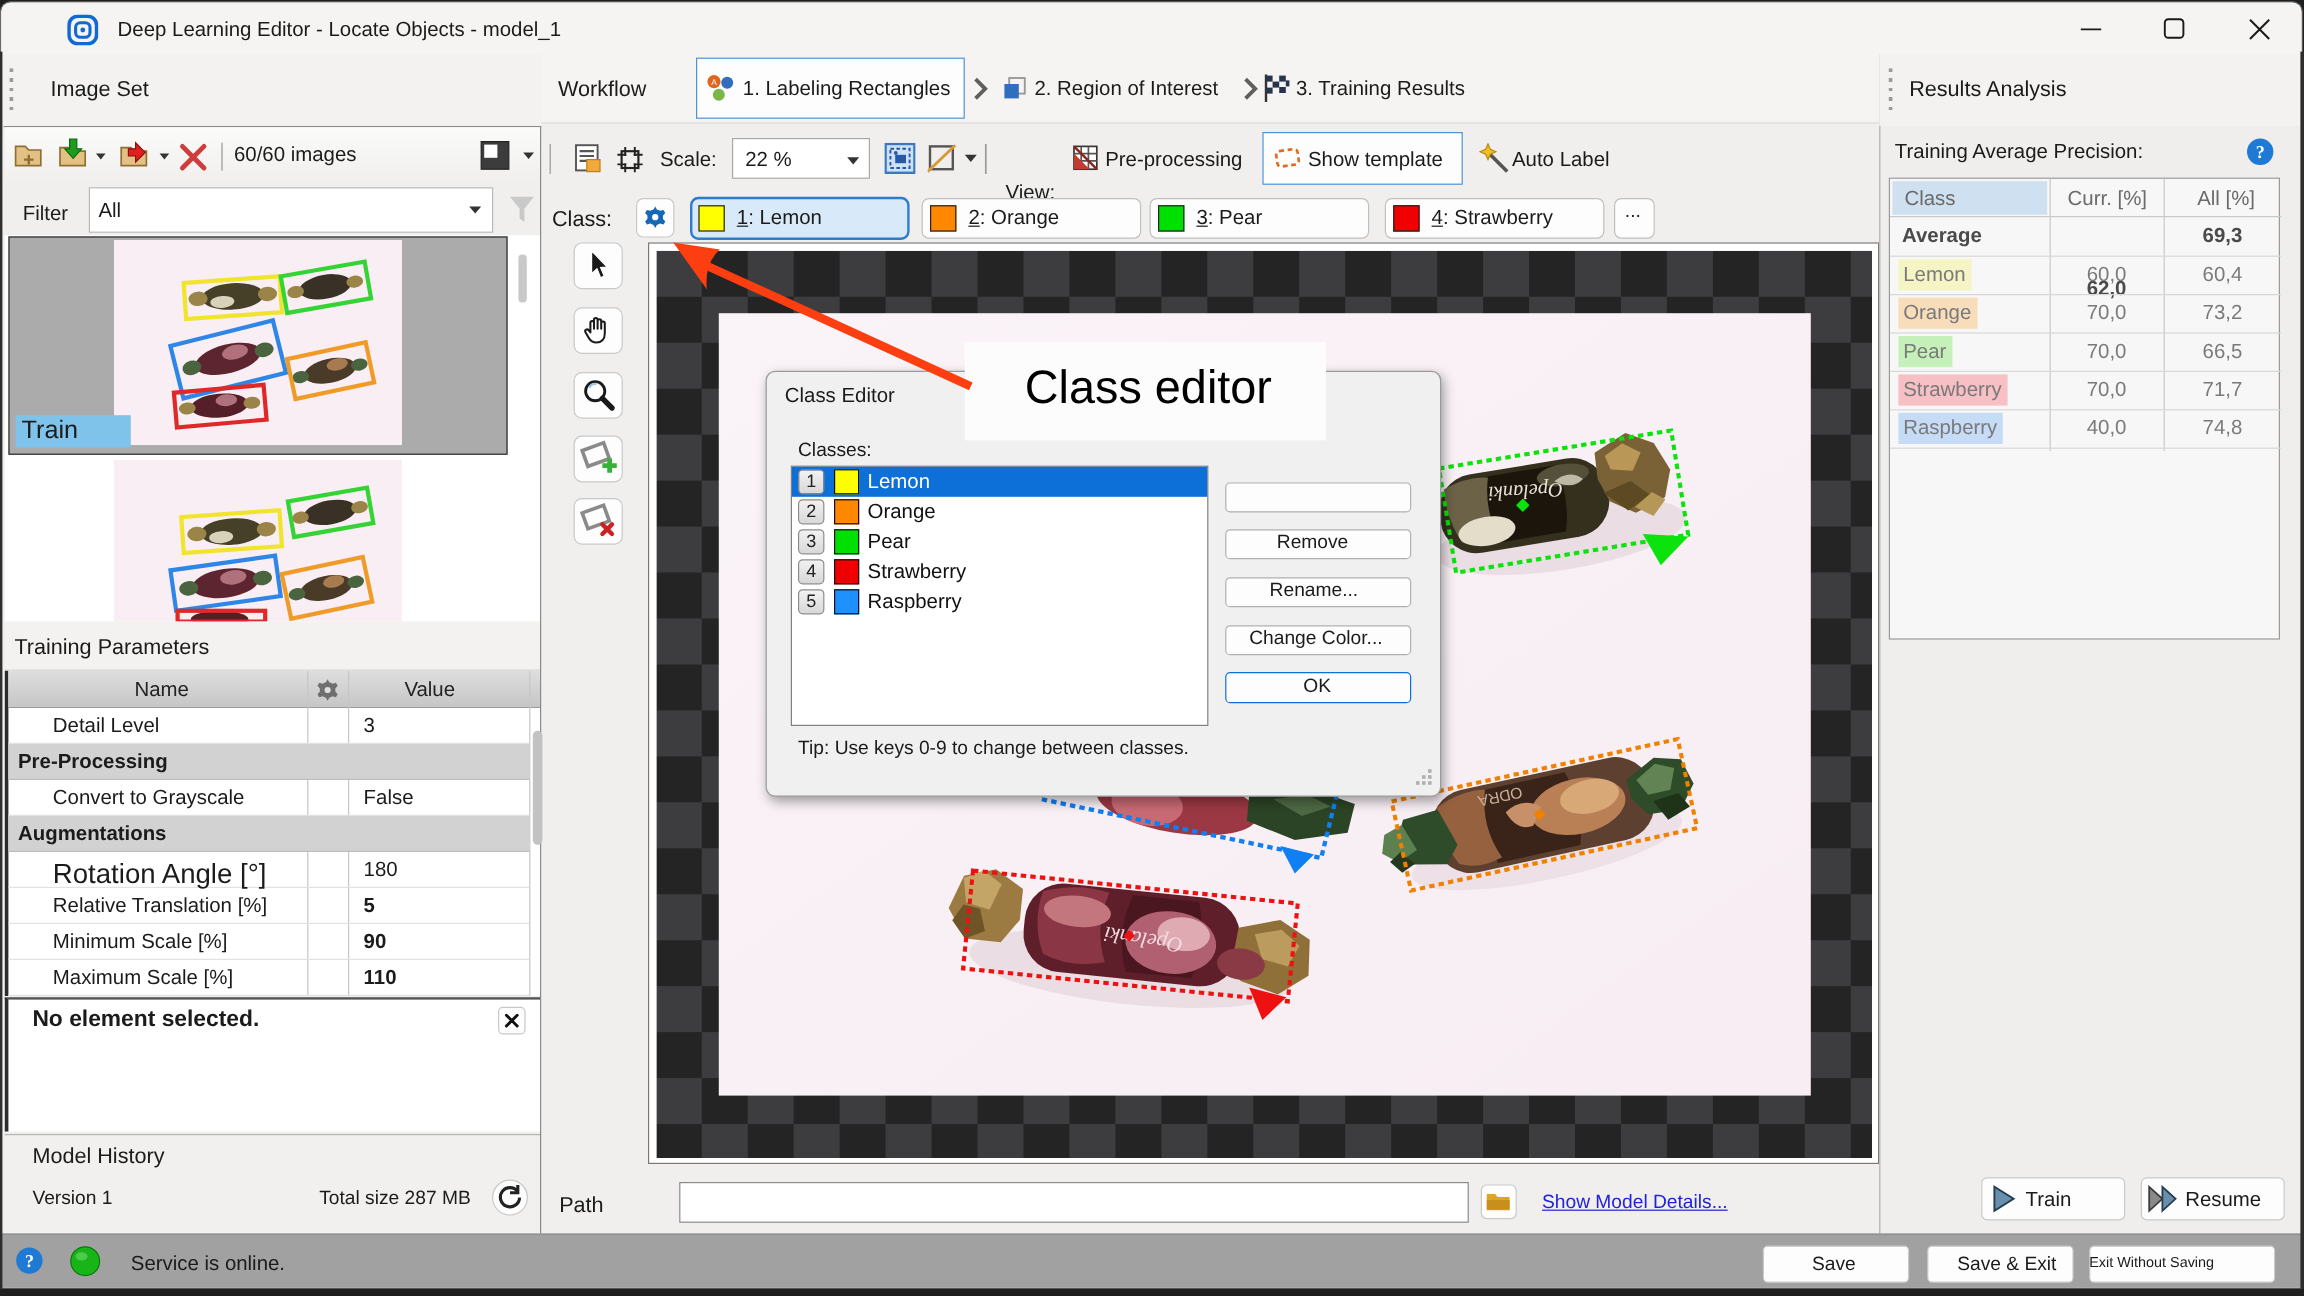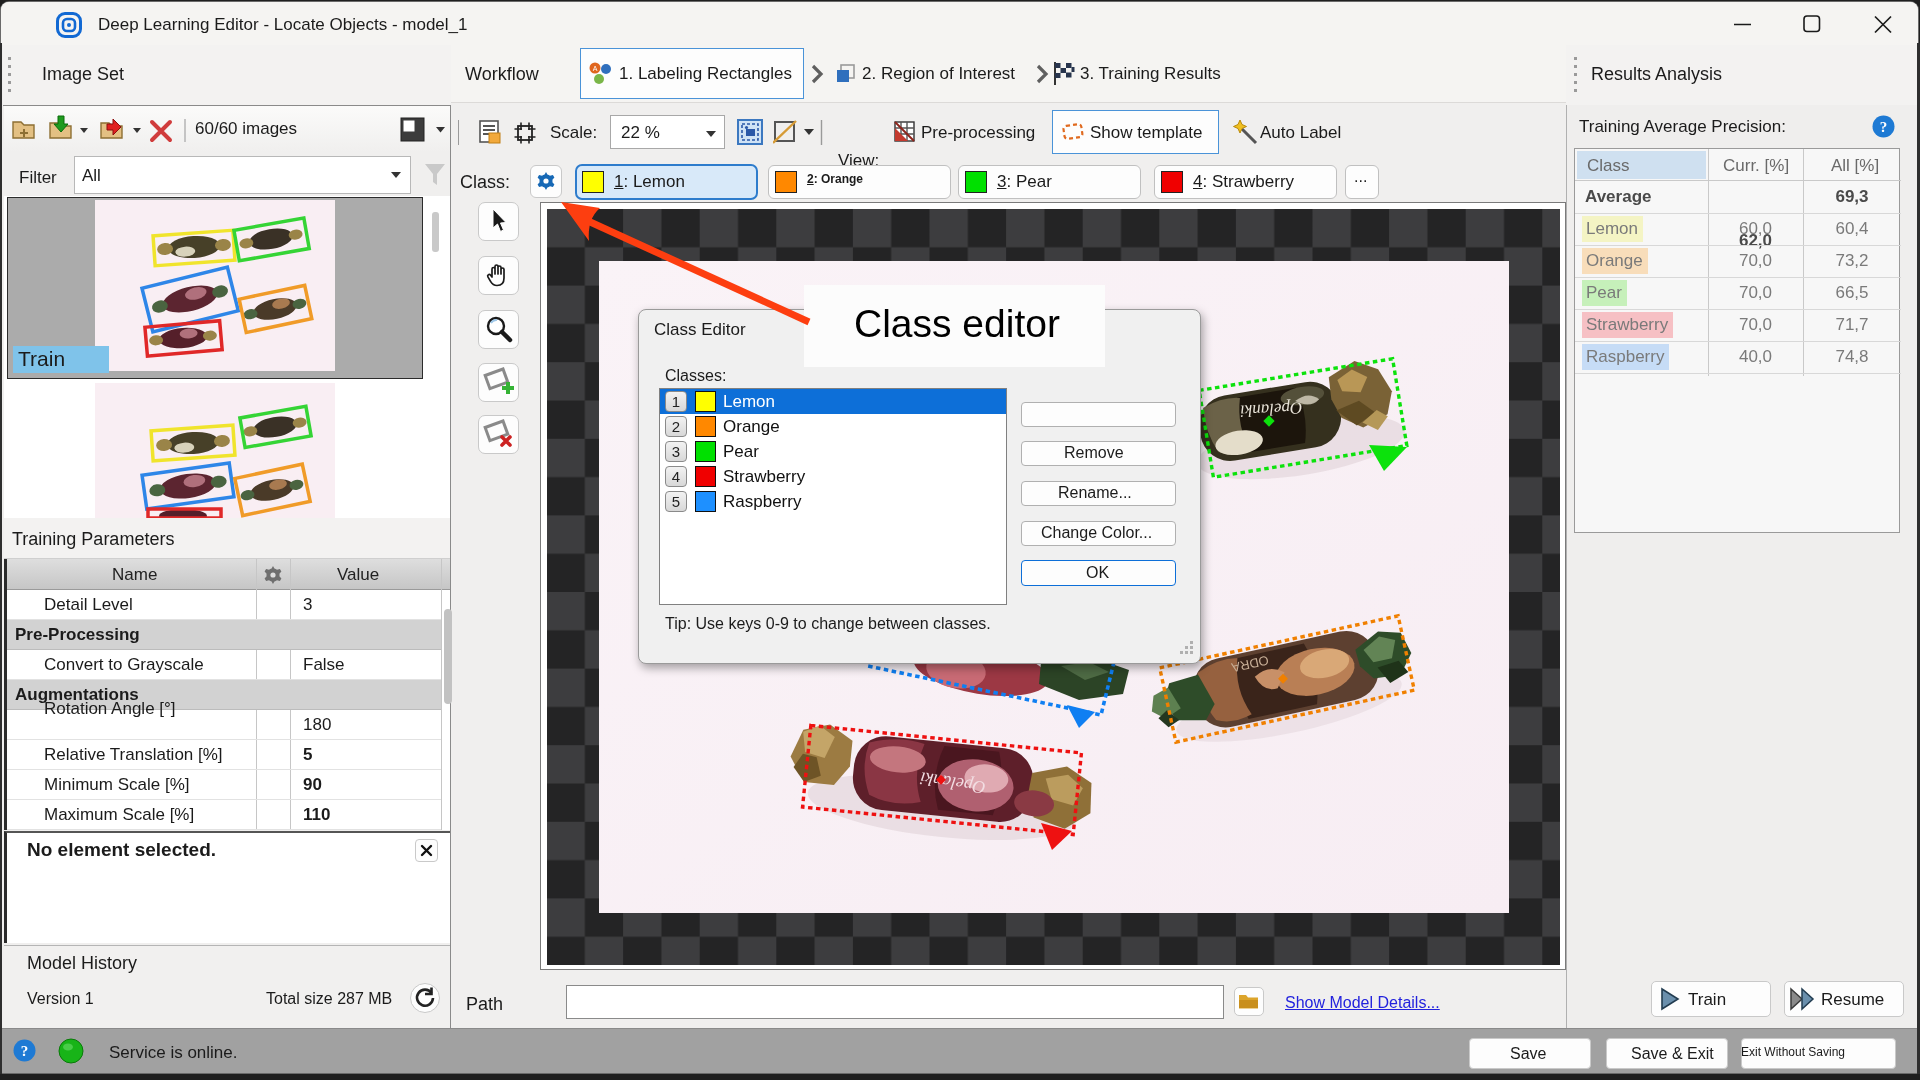--- a/index.html
+++ b/index.html
@@ -178,21 +178,21 @@
       <div class="txt" style="left:37px;top:36px;font-size:17px;">Detail Level</div>
       <div class="txt" style="left:296px;top:36px;font-size:17px;">3</div>
       <div class="abs" style="left:0;top:61px;width:434px;height:30px;background:#d2d2d2;border-bottom:1px solid #bcbcbc;"></div>
       <div class="txt" style="left:8px;top:66px;font-size:17px;font-weight:bold;">Pre-Processing</div>
       <div class="abs" style="left:0;top:91px;width:434px;height:30px;border-bottom:1px solid #e2e2e2;"></div>
       <div class="txt" style="left:37px;top:96px;font-size:17px;">Convert to Grayscale</div>
       <div class="txt" style="left:296px;top:96px;font-size:17px;">False</div>
       <div class="abs" style="left:0;top:121px;width:434px;height:30px;background:#d2d2d2;border-bottom:1px solid #bcbcbc;"></div>
       <div class="txt" style="left:8px;top:126px;font-size:17px;font-weight:bold;">Augmentations</div>
       <div class="abs" style="left:0;top:151px;width:434px;height:30px;border-bottom:1px solid #e2e2e2;"></div>
-      <div class="txt" style="left:37px;top:140px;font-size:17px;">Rotation Angle [°]</div>
+      <div class="txt" style="left:37px;top:156px;font-size:23px;">Rotation Angle [°]</div>
       <div class="txt" style="left:296px;top:156px;font-size:17px;">180</div>
       <div class="abs" style="left:0;top:181px;width:434px;height:30px;border-bottom:1px solid #e2e2e2;"></div>
       <div class="txt" style="left:37px;top:186px;font-size:17px;">Relative Translation [%]</div>
       <div class="txt" style="left:296px;top:186px;font-size:17px;font-weight:bold;">5</div>
       <div class="abs" style="left:0;top:211px;width:434px;height:30px;border-bottom:1px solid #e2e2e2;"></div>
       <div class="txt" style="left:37px;top:216px;font-size:17px;">Minimum Scale [%]</div>
       <div class="txt" style="left:296px;top:216px;font-size:17px;font-weight:bold;">90</div>
       <div class="abs" style="left:0;top:241px;width:434px;height:30px;border-bottom:1px solid #e2e2e2;"></div>
       <div class="txt" style="left:37px;top:246px;font-size:17px;">Maximum Scale [%]</div>
       <div class="txt" style="left:296px;top:246px;font-size:17px;font-weight:bold;">110</div>
@@ -303,21 +303,21 @@
   <svg class="abs" style="left:534px;top:168px;" width="22" height="22" viewBox="0 0 22 22">
     <path d="M11 2 l1.4 2.6 a7 7 0 0 1 2.6 1.1 l2.9-.8 1.5 2.6 -2 2.2 a7 7 0 0 1 0 2.6 l2 2.2 -1.5 2.6 -2.9-.8 a7 7 0 0 1 -2.6 1.1 L11 20 l-1.4-2.6 a7 7 0 0 1 -2.6-1.1 l-2.9.8 -1.5-2.6 2-2.2 a7 7 0 0 1 0-2.6 l-2-2.2 1.5-2.6 2.9.8 a7 7 0 0 1 2.6-1.1 z" fill="#1668b5"></path>
     <circle cx="11" cy="11" r="2.6" fill="#fdfdfd"></circle>
   </svg>
 
   <div class="abs" style="left:574px;top:162px;width:183px;height:36px;background:#d8e9f9;border:2px solid #2e7ccc;border-radius:7px;"></div>
   <div class="abs" style="left:581px;top:169px;width:22px;height:22px;background:#ffff00;border:1.6px solid #222;"></div>
   <div class="txt" style="left:613px;top:170px;font-size:17px;"><u>1</u>: Lemon</div>
   <div class="abs" style="left:767px;top:163px;width:183px;height:34px;background:#fdfdfd;border:1px solid #c0c0c0;border-radius:6px;"></div>
   <div class="abs" style="left:774px;top:169px;width:22px;height:22px;background:#ff8800;border:1.6px solid #222;"></div>
-  <div class="txt" style="left:806px;top:170px;font-size:12px;font-weight:bold;"><u>2</u>: Orange</div>
+  <div class="txt" style="left:806px;top:170px;font-size:17px;"><u>2</u>: Orange</div>
   <div class="abs" style="left:957px;top:163px;width:183px;height:34px;background:#fdfdfd;border:1px solid #c0c0c0;border-radius:6px;"></div>
   <div class="abs" style="left:964px;top:169px;width:22px;height:22px;background:#00e000;border:1.6px solid #222;"></div>
   <div class="txt" style="left:996px;top:170px;font-size:17px;"><u>3</u>: Pear</div>
   <div class="abs" style="left:1153px;top:163px;width:183px;height:34px;background:#fdfdfd;border:1px solid #c0c0c0;border-radius:6px;"></div>
   <div class="abs" style="left:1160px;top:169px;width:22px;height:22px;background:#f00000;border:1.6px solid #222;"></div>
   <div class="txt" style="left:1192px;top:170px;font-size:17px;"><u>4</u>: Strawberry</div>
   <div class="abs" style="left:1344px;top:163px;width:34px;height:34px;background:#fdfdfd;border:1px solid #c0c0c0;border-radius:6px;"></div>
   <div class="txt" style="left:1353px;top:166px;font-size:16px;">...</div>
 
   <div class="btn" style="left:477px;top:200px;width:41px;height:39px;border-radius:7px;"></div>

